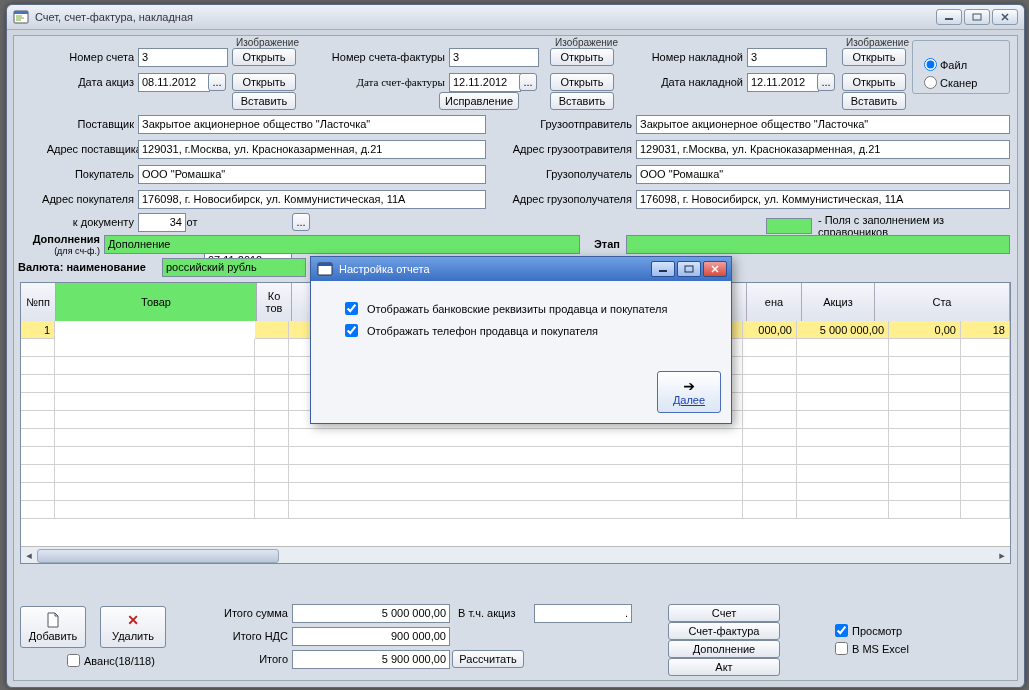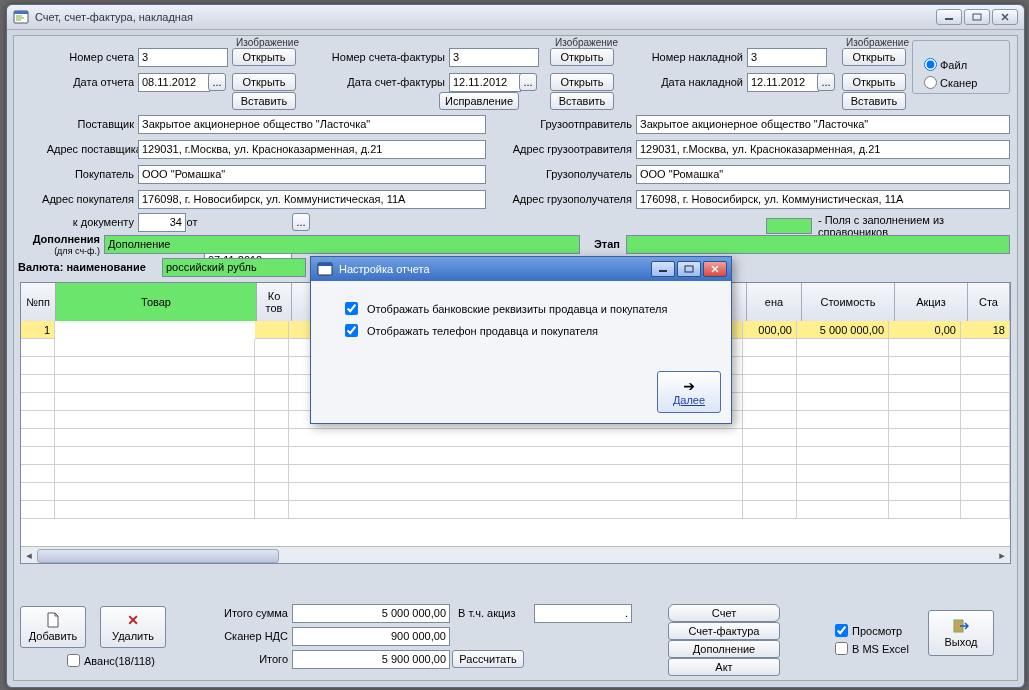--- a/index.html
+++ b/index.html
@@ -78,31 +78,31 @@
           </svg>
         </div>
     </div>
   </div>
 
   <div class="content">
 
     <div class="imgcap" style="left:222px;top:1px;">Изображение</div>
     <div class="lbl" style="left:10px;top:15px;width:110px;">Номер счета</div>
     <div class="inp" style="left:124px;top:12px;width:82px;">3</div>
-    <div class="lbl" style="left:10px;top:40px;width:110px;">Дата отчета</div>
+    <div class="lbl" style="left:10px;top:40px;width:110px;">Дата акциз</div>
     <div class="inp" style="left:124px;top:37px;width:64px;">08.11.2012</div>
     <div class="btn smallbtn" style="left:194px;top:37px;">...</div>
     <div class="btn" style="left:218px;top:12px;width:62px;">Открыть</div>
     <div class="btn" style="left:218px;top:37px;width:62px;">Открыть</div>
     <div class="btn" style="left:218px;top:56px;width:62px;">Вставить</div>
 
     <div class="imgcap" style="left:541px;top:1px;">Изображение</div>
     <div class="lbl" style="left:296px;top:15px;width:135px;">Номер счета-фактуры</div>
     <div class="inp" style="left:435px;top:12px;width:82px;">3</div>
-    <div class="lbl" style="left:296px;top:40px;width:135px;">Дата счет-фактуры</div>
+    <div class="lbl" style="left:296px;top:40px;width:135px;font-family:Liberation Serif, serif;">Дата счет-фактуры</div>
     <div class="inp" style="left:435px;top:37px;width:64px;">12.11.2012</div>
     <div class="btn smallbtn" style="left:505px;top:37px;">...</div>
     <div class="btn" style="left:536px;top:12px;width:62px;">Открыть</div>
     <div class="btn" style="left:536px;top:37px;width:62px;">Открыть</div>
     <div class="btn" style="left:425px;top:56px;width:78px;">Исправление</div>
     <div class="btn" style="left:536px;top:56px;width:62px;">Вставить</div>
 
     <div class="imgcap" style="left:832px;top:1px;">Изображение</div>
     <div class="lbl" style="left:614px;top:15px;width:115px;">Номер накладной</div>
     <div class="inp" style="left:733px;top:12px;width:72px;">3</div>
@@ -162,21 +162,20 @@
     <div class="inp greenbox" style="left:148px;top:222px;width:136px;">российский рубль</div>
 
     <div class="table">
       <div class="thead">
         <div class="th" style="width:34px;">№пп</div>
         <div class="th sel" style="width:200px;">Товар</div>
         <div class="th" style="width:34px;white-space:pre;">Ко
 тов</div>
         <div class="th" style="width:454px;"></div>
         <div class="th" style="width:54px;">ена</div>
-        <div class="th" style="width:92px;">Стоимость</div>
         <div class="th" style="width:72px;">Акциз</div>
         <div class="th" style="flex:1">Ста</div>
       </div>
       <div class="trow sel">
         <div class="td" style="width:34px;text-align:right;">1</div>
         <div class="td" style="width:200px;margin-top:20px;">Товар 1</div>
         <div class="td" style="width:34px;"></div>
         <div class="td" style="width:454px;"></div>
         <div class="td" style="width:54px;text-align:right;">000,00</div>
         <div class="td" style="width:92px;text-align:right;">5 000 000,00</div>
@@ -305,52 +304,43 @@
         <span style="color:#c52020;font-weight:bold;font-size:14px;">✕</span>
         <span>Удалить</span>
       </div>
       <label class="chk" style="left:2px;top:50px;">
           <input type="checkbox" style="">
           <span>Аванс(18/118)</span>
         </label>
 
       <div class="lbl" style="left:168px;top:3px;width:100px;">Итого сумма</div>
       <div class="inp" style="left:272px;top:0;width:150px;text-align:right;">5 000 000,00</div>
-      <div class="lbl" style="left:168px;top:26px;width:100px;">Сканер НДС</div>
+      <div class="lbl" style="left:168px;top:26px;width:100px;">Итого НДС</div>
       <div class="inp" style="left:272px;top:23px;width:150px;text-align:right;">900 000,00</div>
       <div class="lbl" style="left:168px;top:49px;width:100px;">Итого</div>
       <div class="inp" style="left:272px;top:46px;width:150px;text-align:right;">5 900 000,00</div>
       <div class="btn" style="left:432px;top:46px;width:70px;">Рассчитать</div>
 
       <div class="lbl" style="left:438px;top:3px;width:72px;text-align:left;">В т.ч. акциз</div>
       <div class="inp" style="left:514px;top:0;width:90px;text-align:right;">.</div>
 
-      <div class="btn" style="left:648px;top:0;width:110px;border-radius:6px;">Счет</div>
+      <div class="btn" style="left:648px;top:0;width:110px;">Счет</div>
       <div class="btn" style="left:648px;top:18px;width:110px;">Счет-фактура</div>
       <div class="btn" style="left:648px;top:36px;width:110px;">Дополнение</div>
       <div class="btn" style="left:648px;top:54px;width:110px;">Акт</div>
 
       <label class="chk" style="left:770px;top:20px;">
           <input type="checkbox" checked="" style="">
           <span>Просмотр</span>
         </label>
       <label class="chk" style="left:770px;top:38px;">
           <input type="checkbox" style="">
           <span>В MS Excel</span>
         </label>
 
-      <div class="bigbtn" style="left:908px;top:6px;width:64px;height:44px;">
-        <span>
-            <svg width="16" height="16">
-              <rect x="1" y="2" width="9" height="12" fill="#c7a25a" stroke="#7a5"></rect>
-              <path d="M7 8h8M12 5l3 3-3 3" fill="none" stroke="#1858d6" stroke-width="1.5"></path>
-            </svg>
-          </span>
-        <span>Выход</span>
-      </div>
     </div>
 
   </div>
 </div>
 
 <div class="modal">
   <div class="mtitle">
     <span class="appicon">
         <svg width="16" height="16">
           <rect x="1" y="2" width="14" height="12" rx="1" fill="#fff" stroke="#234"></rect>

